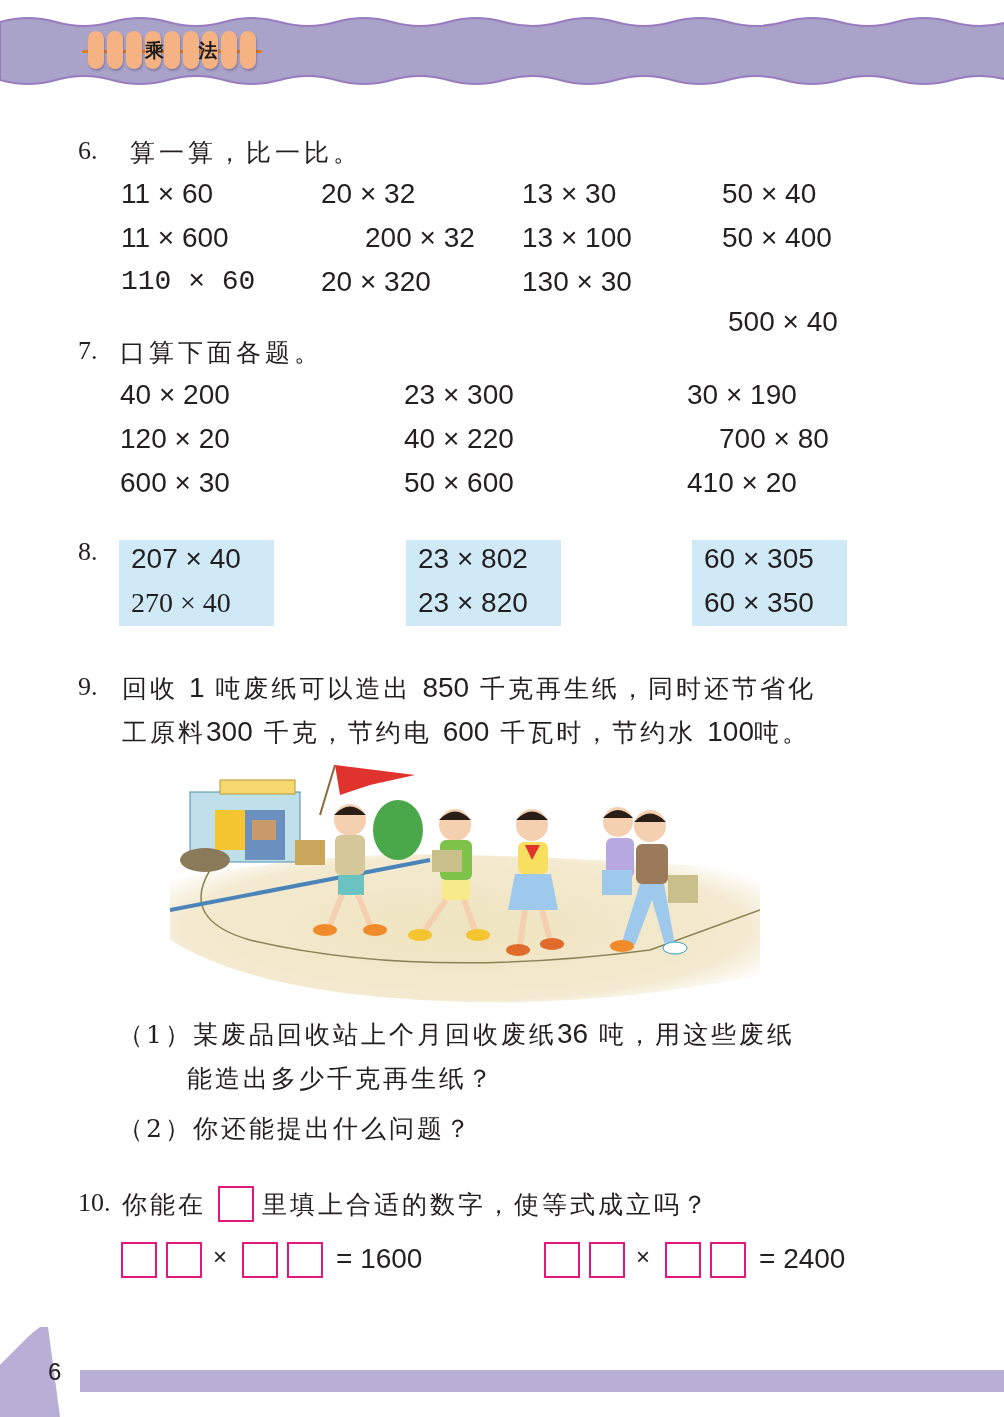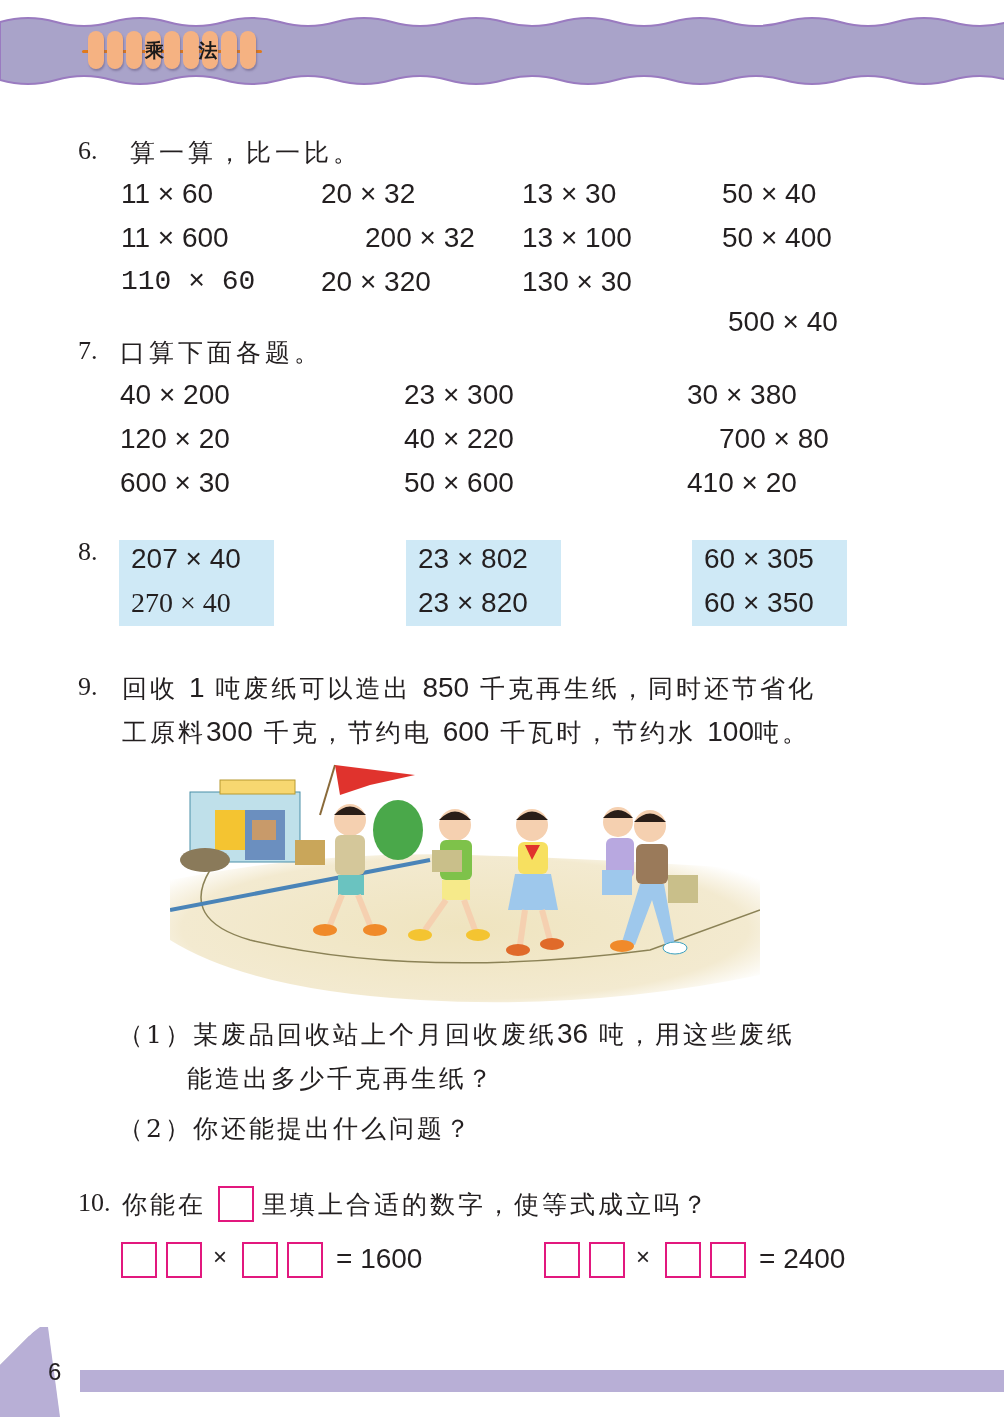--- a/index.html
+++ b/index.html
@@ -80,21 +80,21 @@
   <div class="q-title" style="left:120px; top:336px;">口算下面各题。</div>
 
   <div class="expr" style="left:120px; top:379px;">40 × 200</div>
   <div class="expr" style="left:120px; top:423px;">120 × 20</div>
   <div class="expr" style="left:120px; top:467px;">600 × 30</div>
 
   <div class="expr" style="left:404px; top:379px;">23 × 300</div>
   <div class="expr" style="left:404px; top:423px;">40 × 220</div>
   <div class="expr" style="left:404px; top:467px;">50 × 600</div>
 
-  <div class="expr" style="left:687px; top:379px;">30 × 380</div>
+  <div class="expr" style="left:687px; top:379px;">30 × 190</div>
   <div class="expr" style="left:687px; top:423px;margin-left:32px;">700 × 80</div>
   <div class="expr" style="left:687px; top:467px;">410 × 20</div>
 </section>
 
 <section>
   <div class="q-num" style="left:78px; top:537px;">8.</div>
 
   <div class="blue-box" style="left:119px; top:540px; width:155px;"></div>
   <div class="expr" style="left:131px; top:543px;">207 × 40</div>
   <div class="expr" style="left:131px; top:587px;font-family:Liberation Serif, serif;">270 × 40</div>

